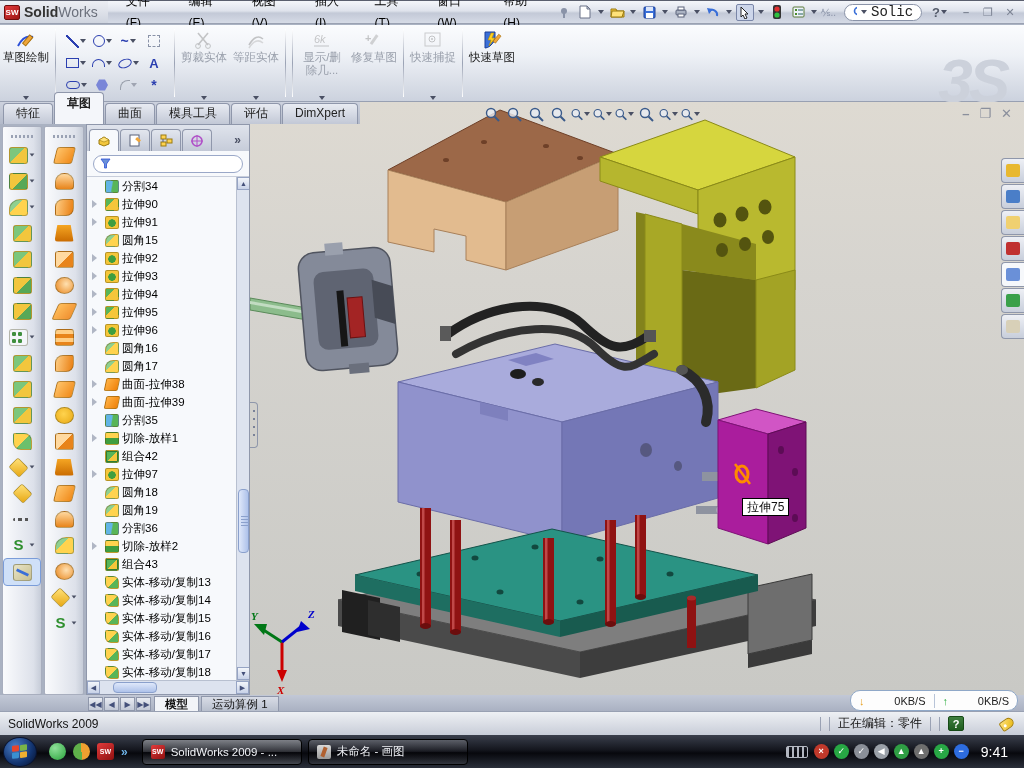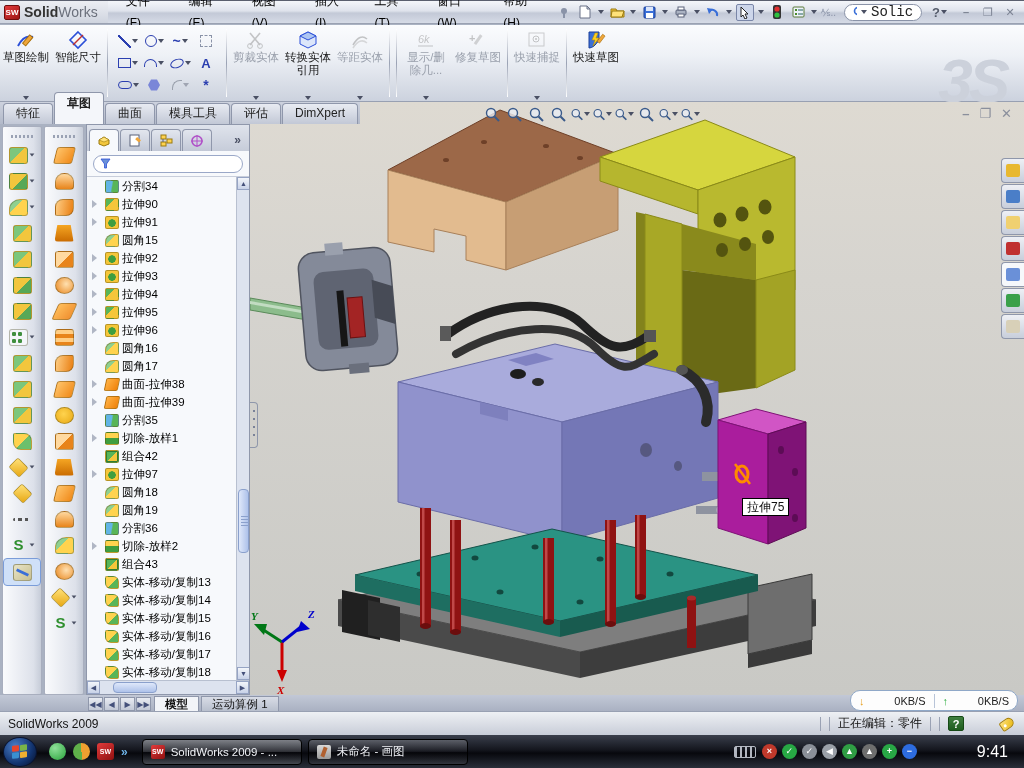--- a/index.html
+++ b/index.html
@@ -192,21 +192,21 @@
   .task-btn{width:160px;height:26px;border-radius:4px;border:1px solid #000;background:linear-gradient(rgba(255,255,255,.22),rgba(255,255,255,.04) 48%,rgba(0,0,0,.25) 52%,rgba(255,255,255,.08));
     display:flex;align-items:center;gap:6px;padding:0 8px;color:#f0f2f6;font-size:11.5px;white-space:nowrap;overflow:hidden;}
   .task-btn.active{background:linear-gradient(rgba(255,255,255,.38),rgba(255,255,255,.14) 48%,rgba(0,0,0,.18) 52%,rgba(255,255,255,.16));}
   .task-ic{width:14px;height:14px;border-radius:2px;flex:none;}
   .t-sw{background:linear-gradient(145deg,#e23b3b,#8e1010);color:#fff;font-size:7px;font-weight:bold;display:flex;align-items:center;justify-content:center;}
   .t-paint{background:linear-gradient(#d8d8d8,#9a9a9a);position:relative;}
   .t-paint::after{content:"";position:absolute;left:5px;top:2px;width:4px;height:10px;background:#b06030;transform:rotate(20deg);}
   #tray{margin-left:auto;display:flex;align-items:center;gap:6px;padding-right:8px;}
   #kb-ic{width:22px;height:12px;border:1px solid #cfd4de;border-radius:2px;background:repeating-linear-gradient(90deg,#cfd4de 0 2px,transparent 2px 5px);opacity:.85;}
   .tray-ic{width:15px;height:15px;border-radius:50%;display:flex;align-items:center;justify-content:center;color:#fff;font-size:9px;font-weight:bold;line-height:1;}
-  #clock{color:#fff;font-size:16px;padding:0 8px 0 6px;margin-left:48px;}
+  #clock{color:#fff;font-size:14px;padding:0 8px 0 6px;}
 
   .dd{width:0;height:0;border-left:3px solid transparent;border-right:3px solid transparent;border-top:4px solid #4a5064;}
   .disabled-row{opacity:.55;}
 </style>
 </head>
 <body>
 
 <div id="screen">
 
   <div id="titlebar">
@@ -314,30 +314,20 @@
     <div class="cm-btn">
       <span class="cm-ic">
           <svg width="22" height="20">
             <path d="M3 16 Q9 4 18 7" stroke="#2b4fd8" fill="none" stroke-width="2"></path>
             <rect x="11" y="5" width="4" height="11" transform="rotate(40 13 10)" fill="#f0a63a" stroke="#a8700a"></rect>
           </svg>
         </span>
       <span class="cm-lab">草图绘制</span>
         <span class="dd"></span>
     </div>
-    <div class="cm-btn">
-      <span class="cm-ic">
-          <svg width="20" height="20">
-            <polygon points="10,2 18,10 10,18 2,10" fill="none" stroke="#2b4fd8" stroke-width="1.6"></polygon>
-            <line x1="5" y1="15" x2="15" y2="5" stroke="#c03030" stroke-width="1.4"></line>
-          </svg>
-        </span>
-      <span class="cm-lab">智能尺寸</span>
-        <span class="dd"></span>
-    </div>
     <div class="cm-sep"></div>
     <div class="sk-grid">
       <span class="sk-cell">
           <i class="shape-line"></i>
           <span class="dd"></span>
         </span>
       <span class="sk-cell">
           <i class="shape-circle"></i>
           <span class="dd"></span>
         </span>
@@ -382,30 +372,20 @@
     <div class="cm-btn disabled">
       <span class="cm-ic">
           <svg width="20" height="18">
             <line x1="4" y1="2" x2="14" y2="14" stroke="#777" stroke-width="1.6"></line>
             <line x1="14" y1="2" x2="4" y2="14" stroke="#777" stroke-width="1.6"></line>
             <circle cx="4" cy="15" r="2.4" fill="none" stroke="#777"></circle>
             <circle cx="14" cy="15" r="2.4" fill="none" stroke="#777"></circle>
           </svg>
         </span>
       <span class="cm-lab">剪裁实体</span>
-        <span class="dd"></span>
-    </div>
-    <div class="cm-btn">
-      <span class="cm-ic">
-          <svg width="20" height="20">
-            <polygon points="10,2 18,6 18,14 10,18 2,14 2,6" fill="#dce6fa" stroke="#2b4fd8"></polygon>
-            <polygon points="10,2 18,6 10,10 2,6" fill="#aec6f2" stroke="#2b4fd8"></polygon>
-          </svg>
-        </span>
-      <span class="cm-lab">转换实体引用</span>
         <span class="dd"></span>
     </div>
     <div class="cm-btn disabled">
       <span class="cm-ic">
           <svg width="20" height="18">
             <path d="M3 14 Q10 2 17 8" fill="none" stroke="#777" stroke-width="1.6"></path>
             <path d="M3 17 Q10 6 17 12" fill="none" stroke="#aaa" stroke-width="1.6"></path>
           </svg>
         </span>
       <span class="cm-lab">等距实体</span>

